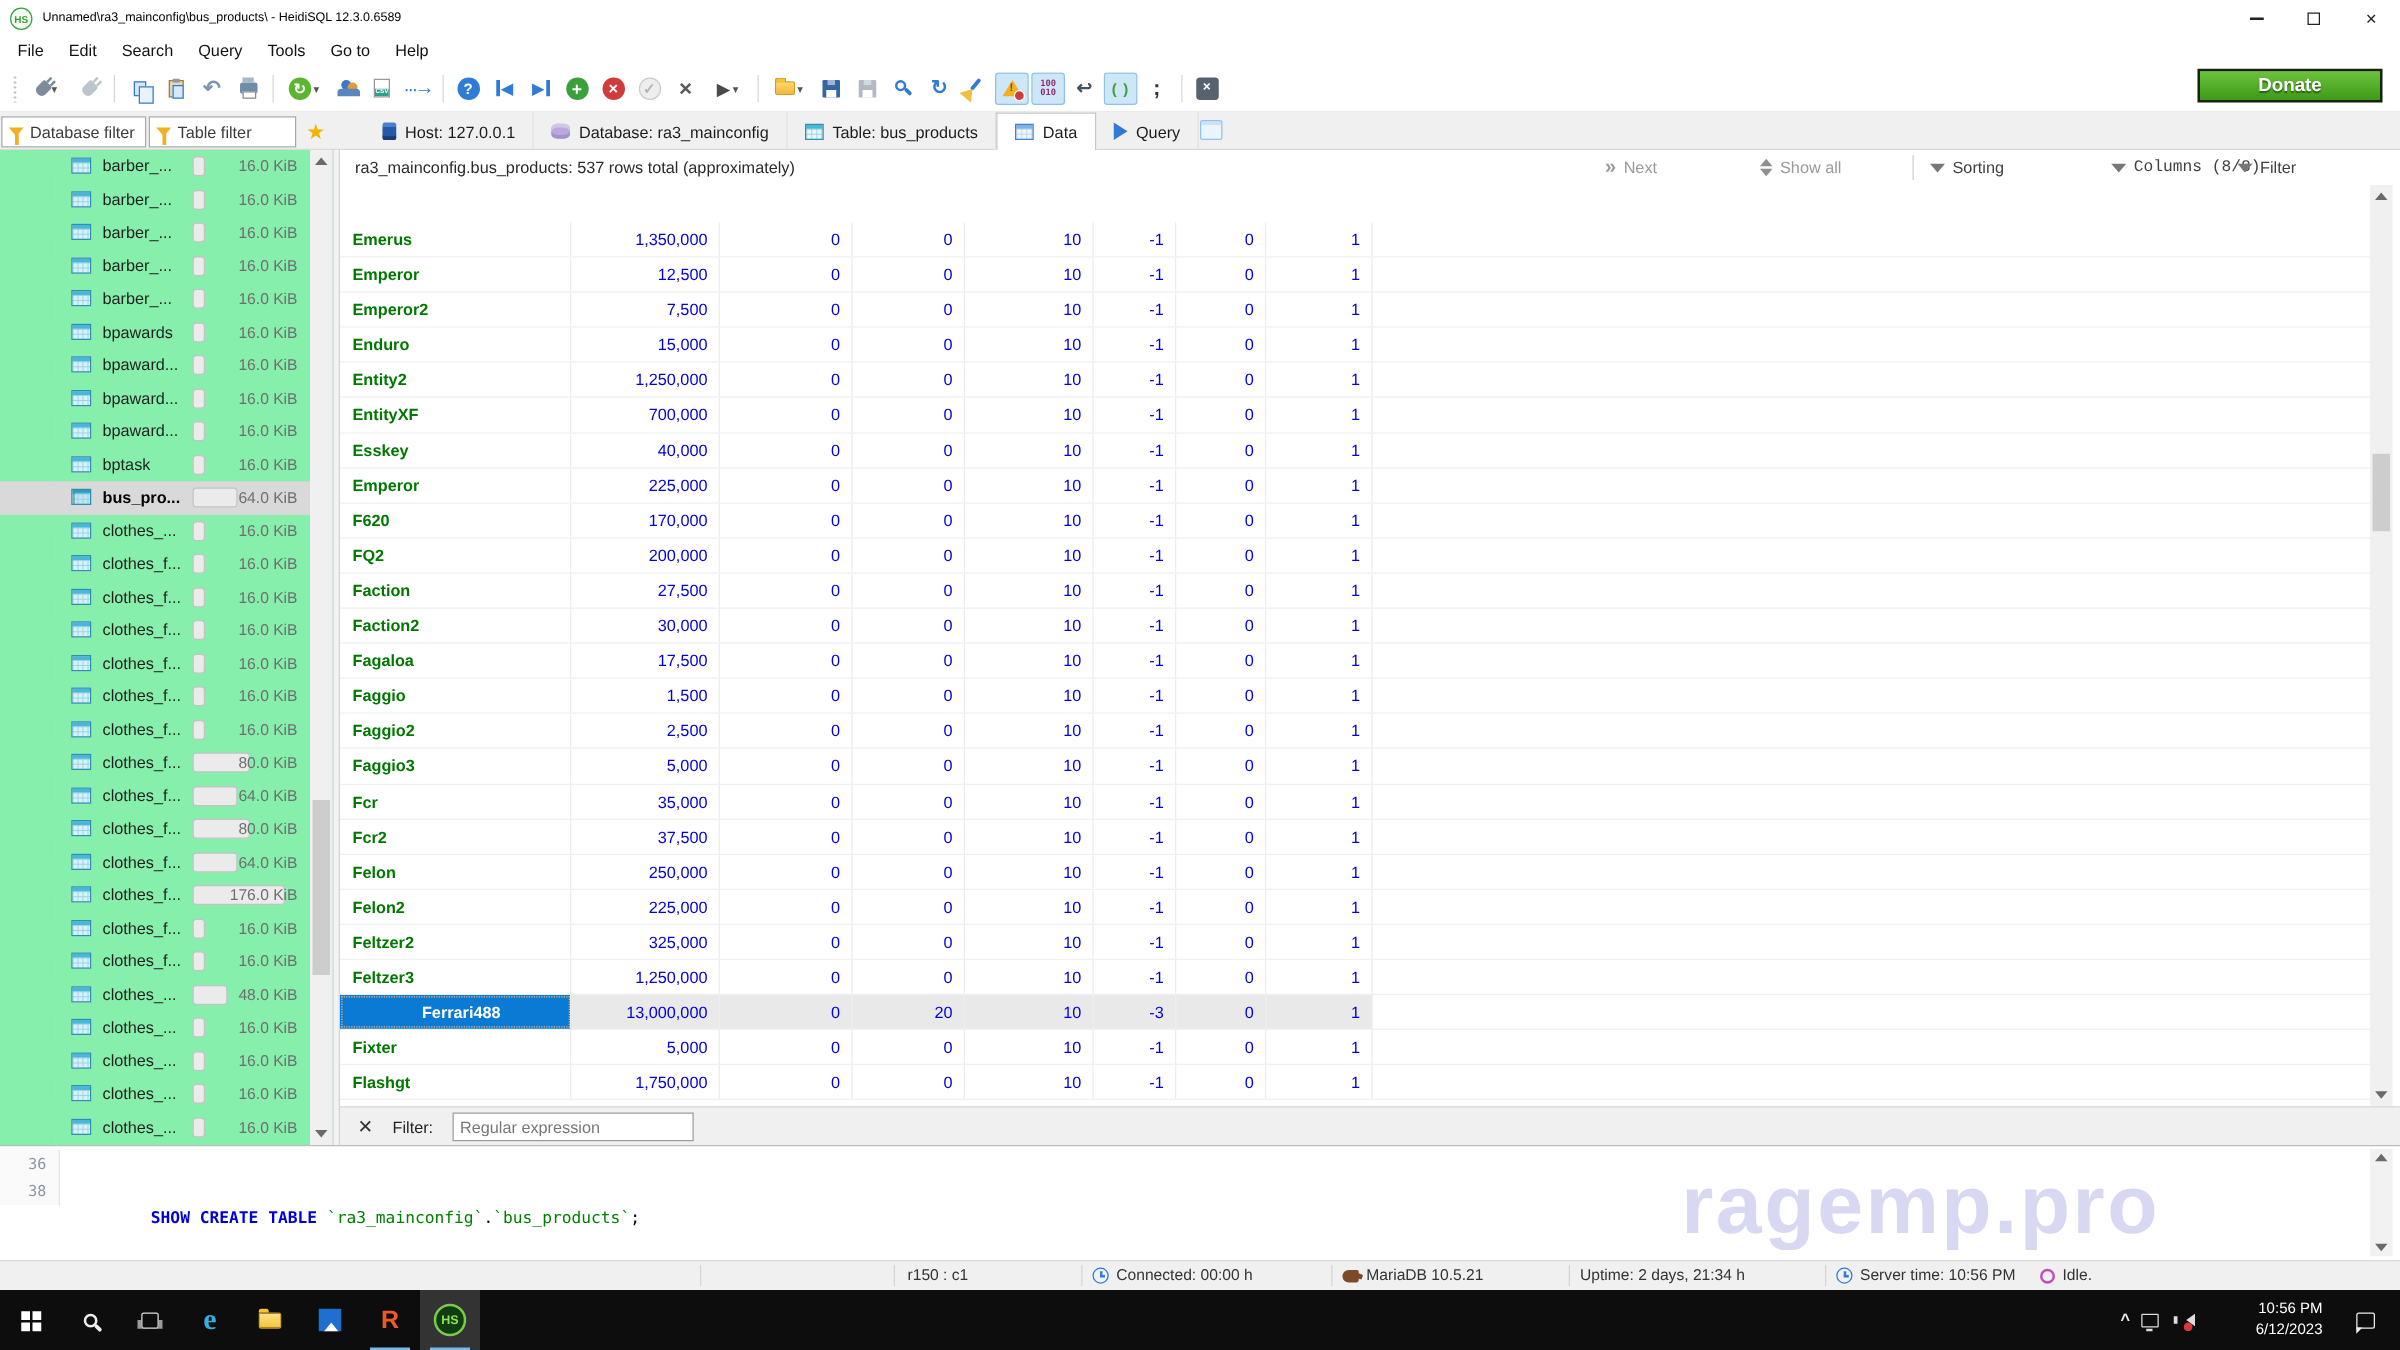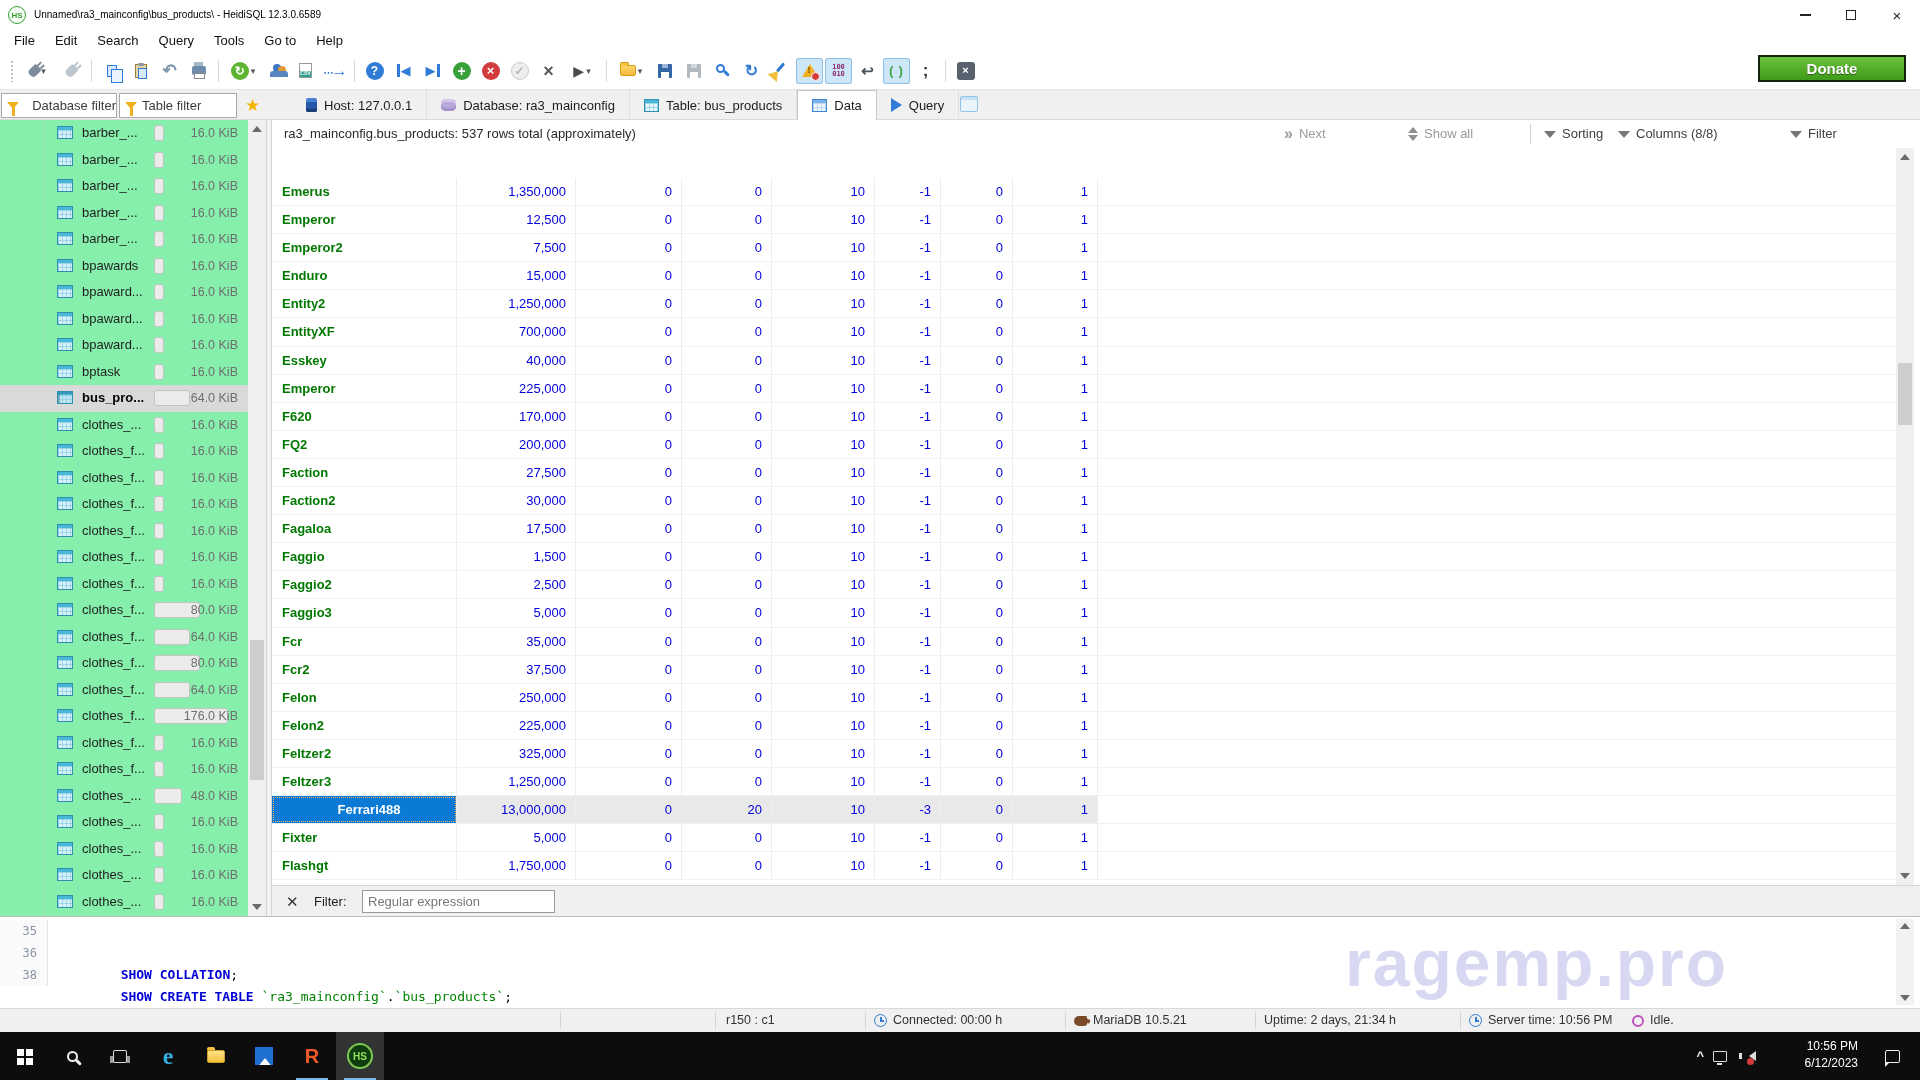--- a/index.html
+++ b/index.html
@@ -84,21 +84,21 @@
   .k-stop .ic { width:18px; height:18px; background:#57626e; border-radius:3px; color:#fff !important; font-size:11px; font-weight:bold; }
   .tb.dis { opacity:.75; }
 
   .donate { position:absolute; right:14px; top:55px; width:148px; height:27px; border:2px solid #15230a;
             background:linear-gradient(#6cc23a,var(--donateGreen)); color:#fff; font-weight:bold; font-size:15px;
             display:flex; align-items:center; justify-content:center; text-shadow:0 1px 1px rgba(0,0,0,.45); }
 
   
   .tabrow { position:absolute; left:0; top:90px; width:1920px; height:30px; background:#f0f0f0; border-bottom:1px solid #d9d9d9; }
   .fbox { position:absolute; top:3px; height:25px; background:#fff; border:1px solid #a9a9a9; display:flex; align-items:center; gap:5px; padding-left:5px; color:#3c3c3c; }
-  .fbox.db { left:1px; width:116px;justify-content:space-between; }
+  .fbox.db { left:1px; width:116px; }
   .fbox.tb2 { left:119px; width:118px; }
   .i-funnel { width:0; height:0; border-left:6px solid transparent; border-right:6px solid transparent; border-top:7px solid var(--warnOrange); position:relative; }
   .i-funnel::after { content:""; position:absolute; left:-1.5px; top:-2px; width:3px; height:9px; background:var(--warnOrange); }
   .star { position:absolute; left:245px; top:3px; font-size:17px; color:#f5b301; line-height:25px; }
   .tabs { position:absolute; left:292px; top:0; height:30px; display:flex; }
   .tab { display:flex; align-items:center; gap:7px; padding:0 14px; height:30px; color:#1c1c1c; border-right:1px solid #e0e0e0; }
   .tab.active { background:#fff; border:1px solid #c6c6c6; border-bottom:none; }
   .tabicon { display:inline-block; }
   [data-ic="host-icon"] { width:11px; height:14px; background:linear-gradient(#4a7ed0 0 4px,#2458a8 4px 100%); border-radius:2px; box-shadow:inset 0 -3px 0 #173c78; }
   [data-ic="database-icon"] { width:15px; height:12px; background:#b9a8dc; border-radius:5px/4px; box-shadow:inset 0 3px 0 #d2c6ea, inset 0 -3px 0 #a392cc; }
@@ -622,21 +622,21 @@
     </span>
     <span class="glink" style="left:1136px;">
       <i class="i-ud"></i>
       <span class="lbl-dim">Show all</span>
     </span>
     <i class="vsep" style="left:1258px;"></i>
     <span class="glink" style="left:1272px;">
       <i class="i-dd"></i>
       <span class="lbl">Sorting</span>
     </span>
-    <span class="glink" style="left:1346px;">
+    <span class="glink" style="left:1417px;font-family:Liberation Mono, monospace;">
       <i class="i-dd"></i>
       <span class="lbl">Columns (8/8)</span>
     </span>
     <span class="glink" style="left:1518px;">
       <i class="i-dd"></i>
       <span class="lbl">Filter</span>
     </span>
   </div>
 
 
@@ -927,26 +927,20 @@
   <div class="filter-bar">
     <span class="fb-x">✕</span>
     <span class="fb-label">Filter:</span>
     <input class="fb-input" placeholder="Regular expression" style="">
   </div>
 </div>
 
 <div class="sqlpanel">
   <div class="sql-lines">
 
-      <div class="sql-line">
-        <span class="lnum">35</span>
-        <span class="code">
-          
-        <span data-c="kw">SHOW </span><span data-c="kw">COLLATION</span><span data-c="pl">;</span></span>
-      </div>
 
       <div class="sql-line">
         <span class="lnum">36</span>
         <span class="code">
           
         <span data-c="kw">SHOW CREATE TABLE </span><span data-c="id">`ra3_mainconfig`</span><span data-c="pl">.</span><span data-c="id">`bus_products`</span><span data-c="pl">;</span></span>
       </div>
 
 
       <div class="sql-line">

